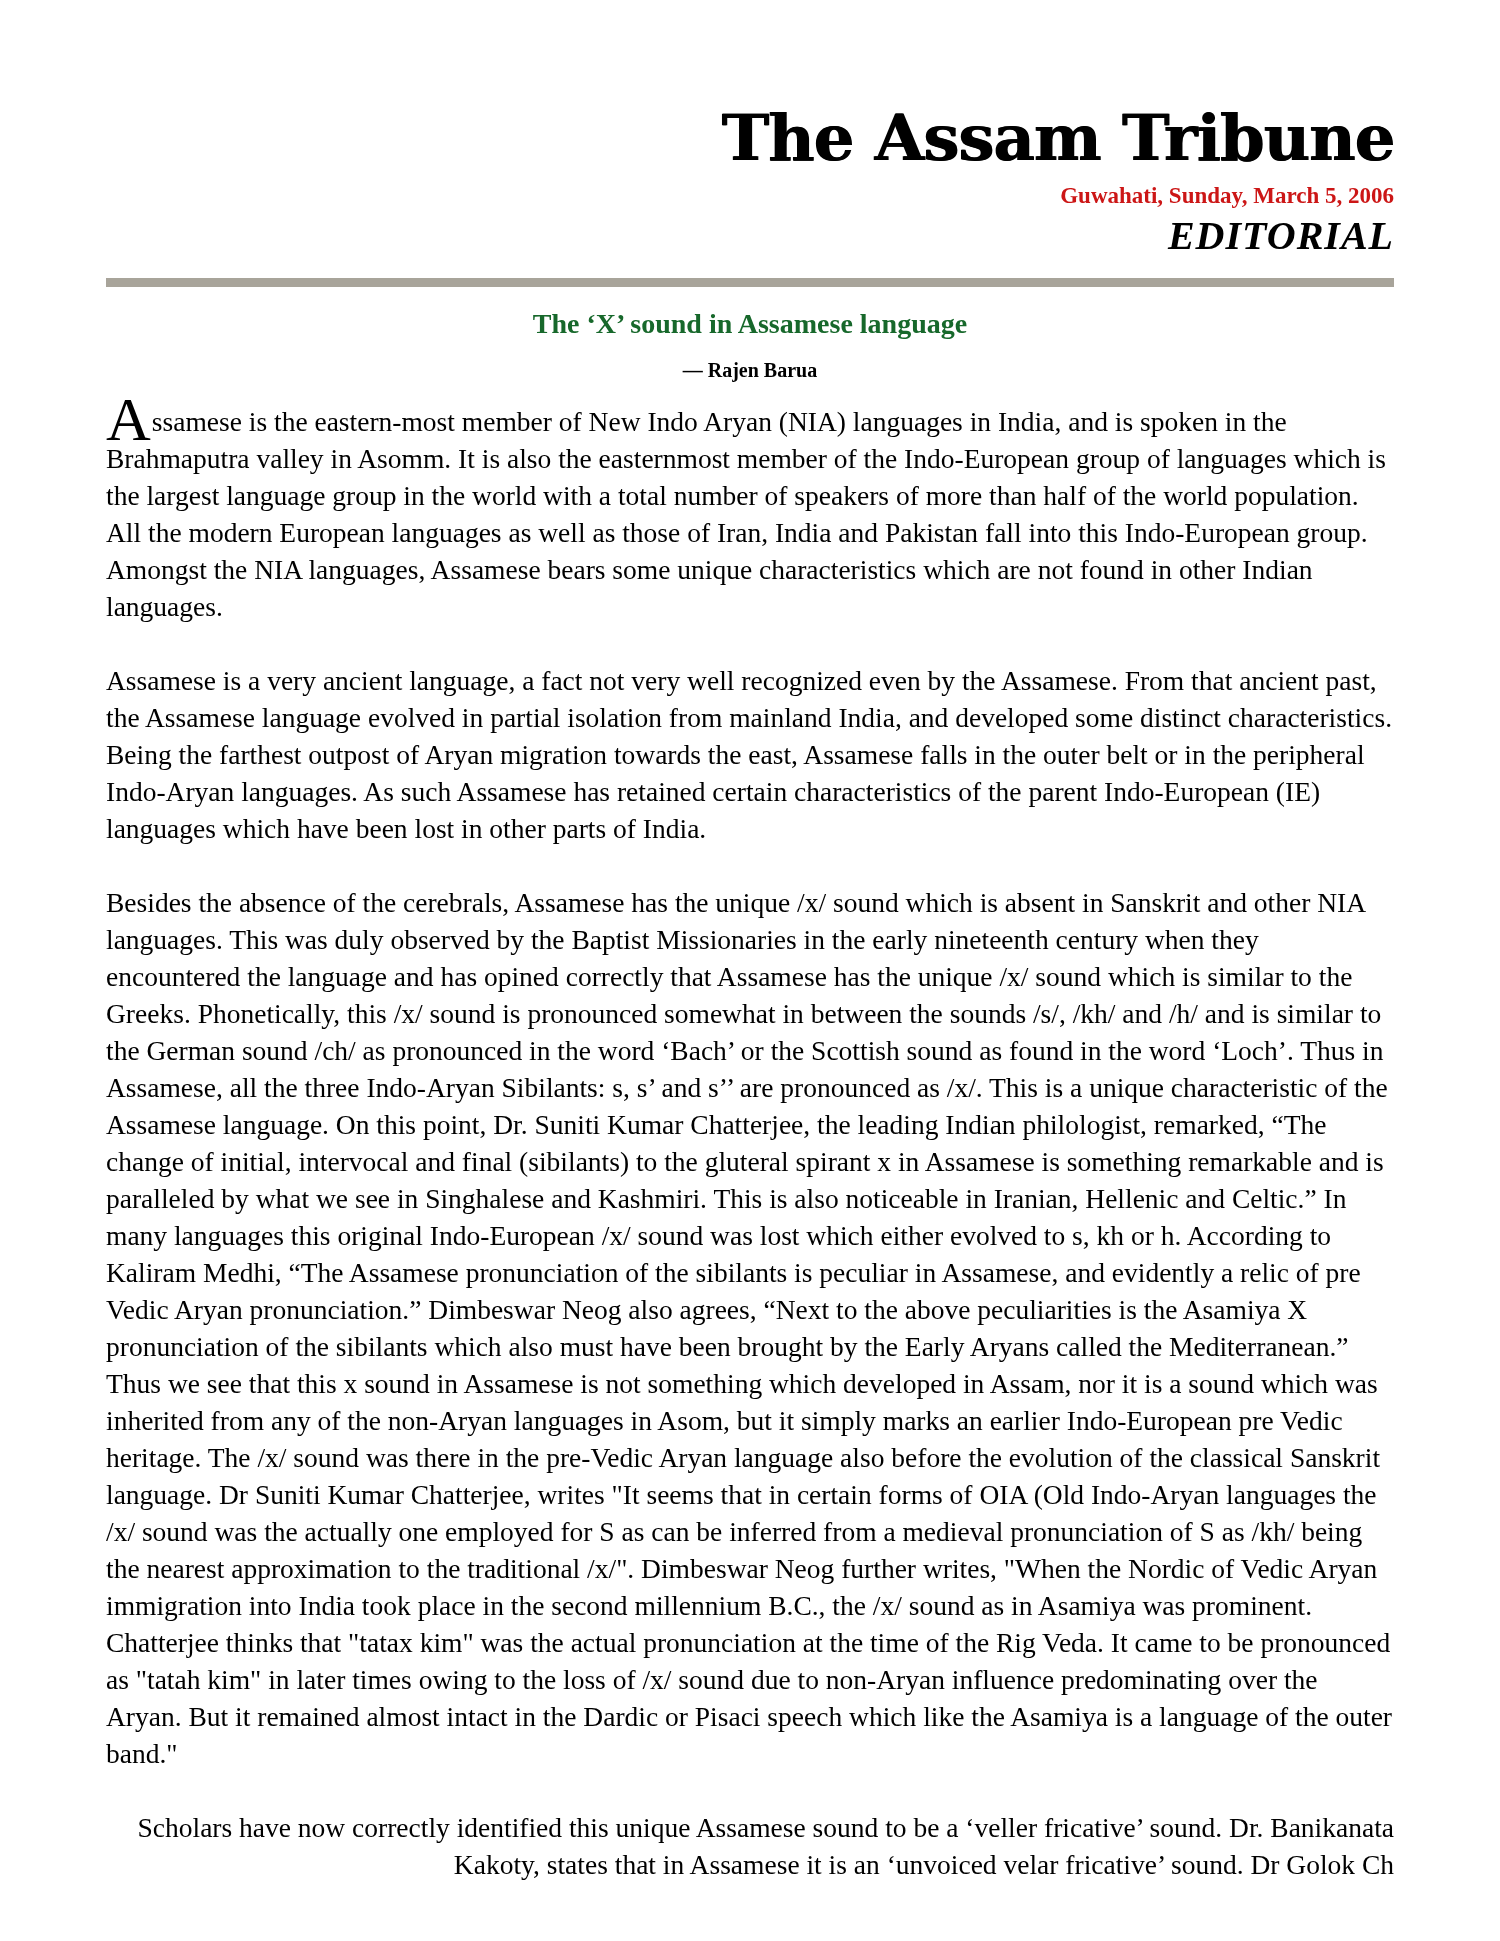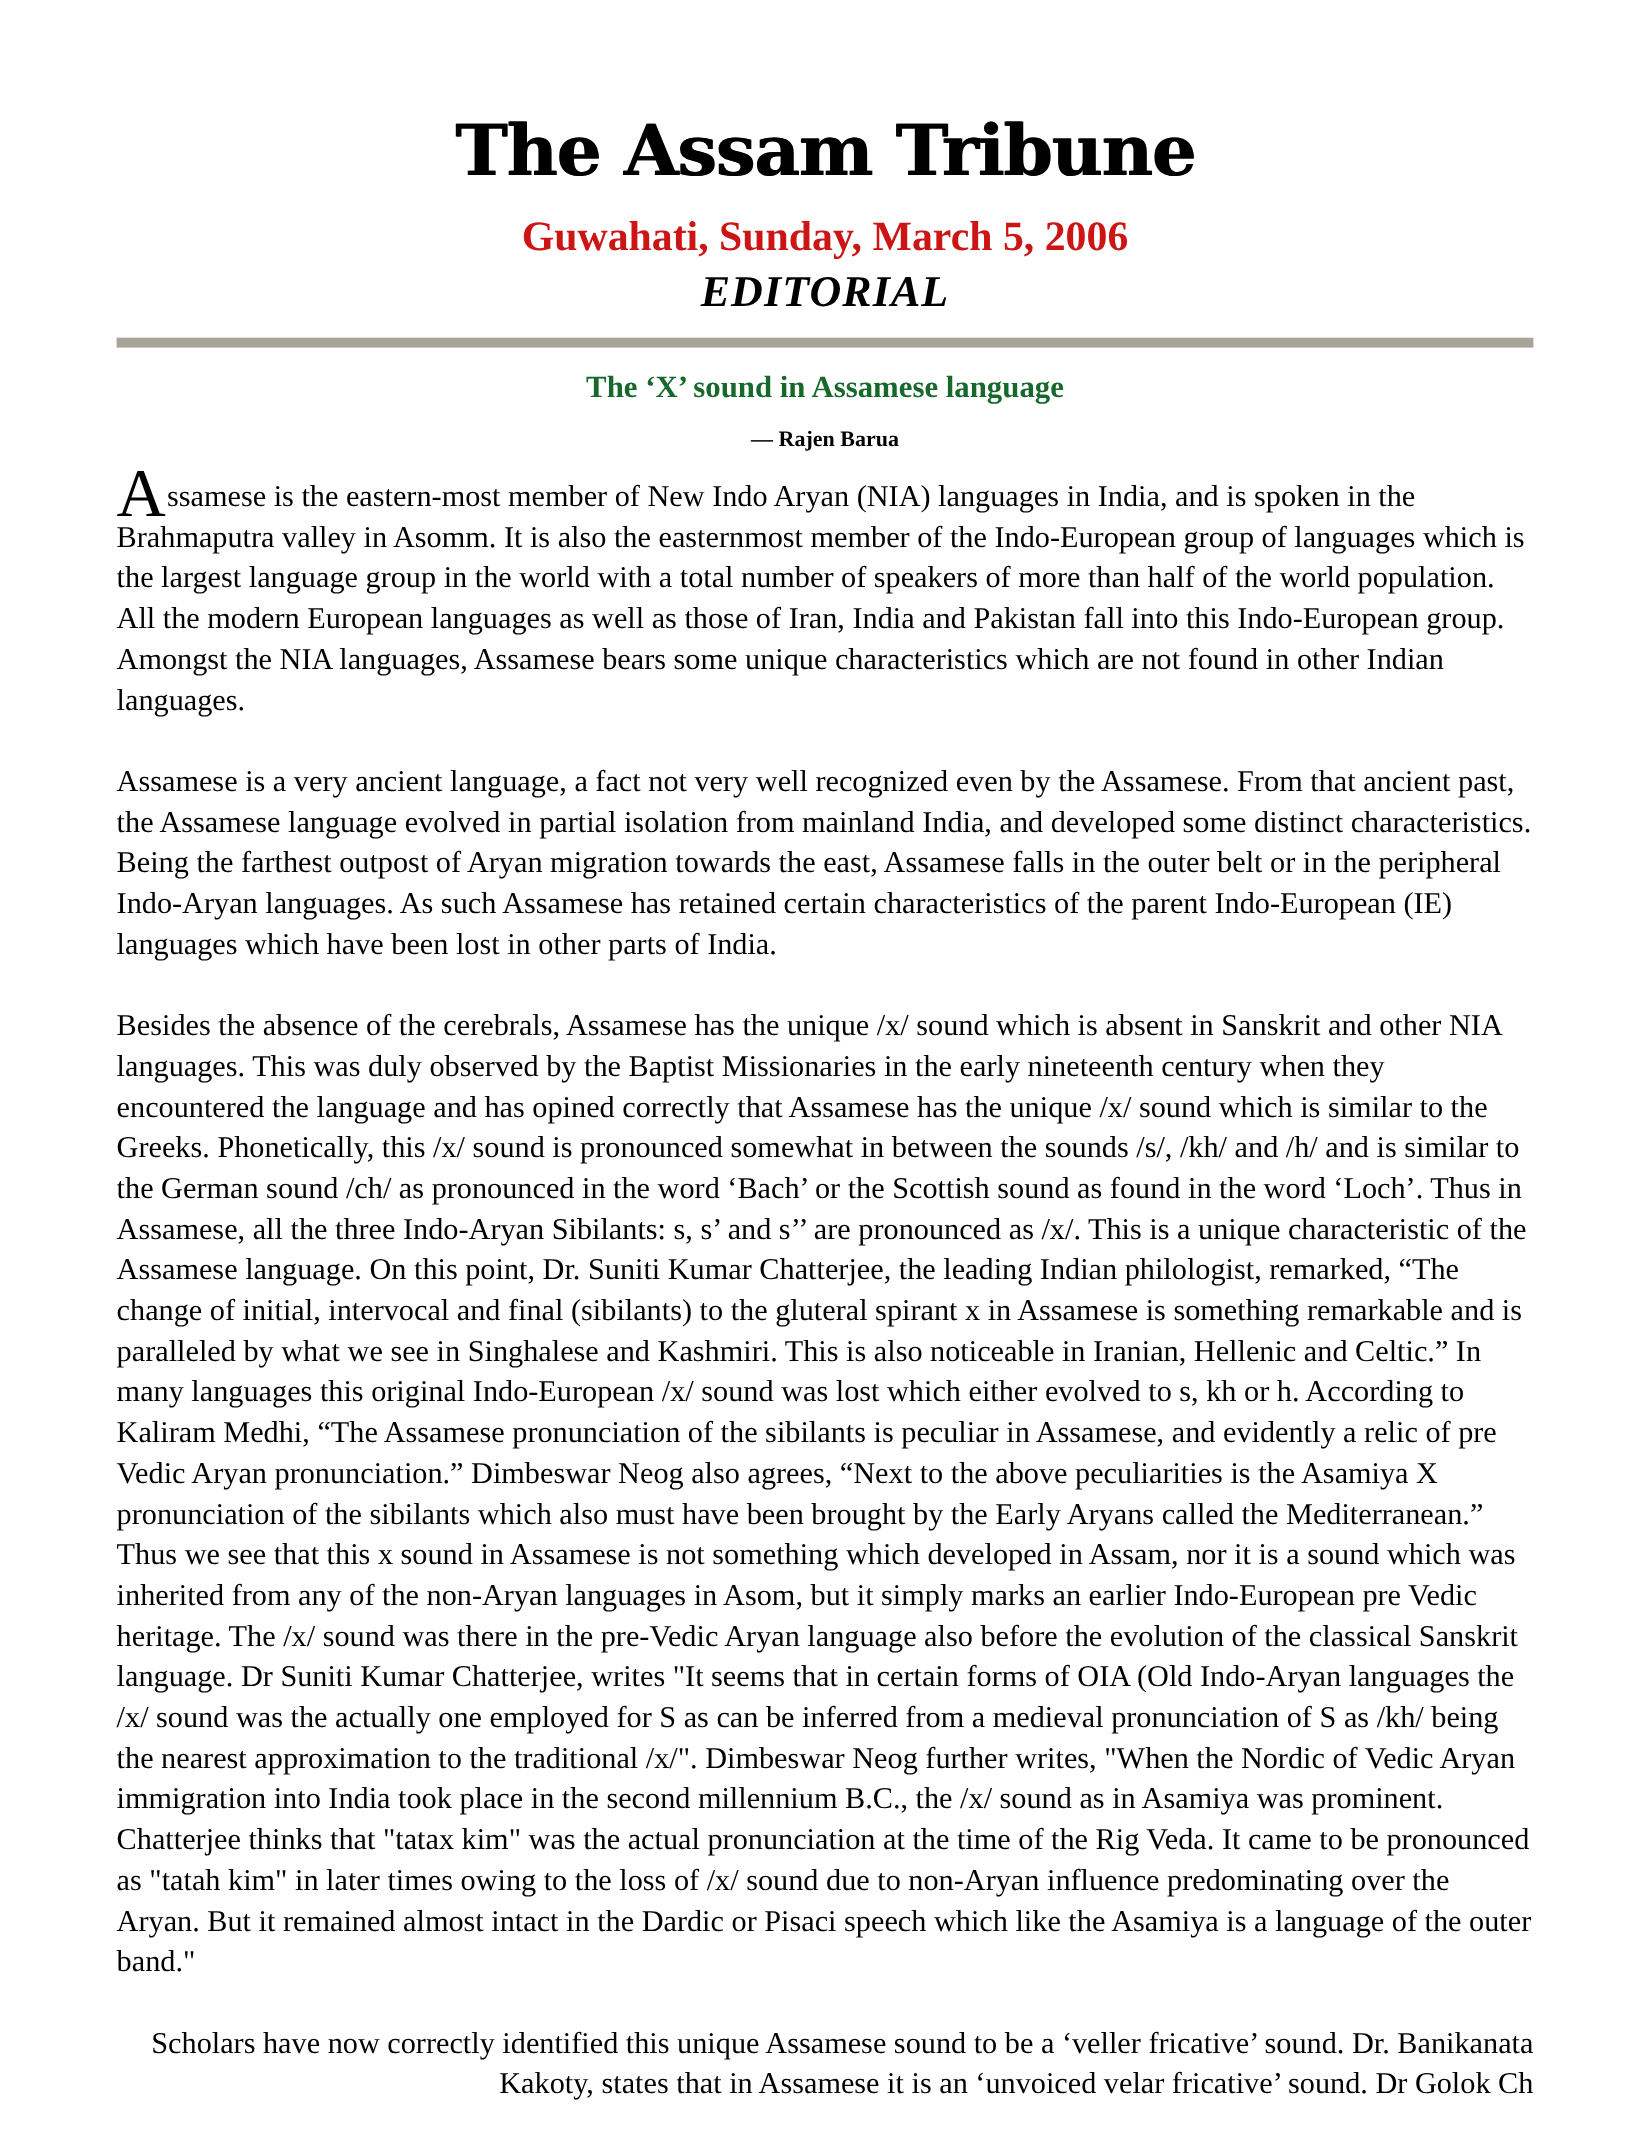--- a/index.html
+++ b/index.html
@@ -11,34 +11,34 @@
   body {
     width: 1500px;
     height: 1941px;
     overflow: hidden;
   }
   .page {
     width: 1288px;
     margin: 0 auto;
     padding-top: 104px;
   }
-  .masthead { text-align: center; }
+  .masthead { text-align: right; }
   .masthead-logo {
     font-family: "DejaVu Serif", serif;
     font-weight: bold;
     font-size: 64px;
     line-height: 1.05;
     letter-spacing: -1px;
     color: #000000;
     text-shadow: 1px 0 0 #000000;
   }
   .dateline {
-    margin-top: 24px;
+    margin-top: 12px;
     font-weight: bold;
-    font-size: 38px;
+    font-size: 23px;
     line-height: 1.1;
     color: #cc1616;
   }
   .section-label {
     margin-top: 6px;
     font-weight: bold;
     font-style: italic;
     font-size: 40px;
     line-height: 1.1;
     color: #000000;

